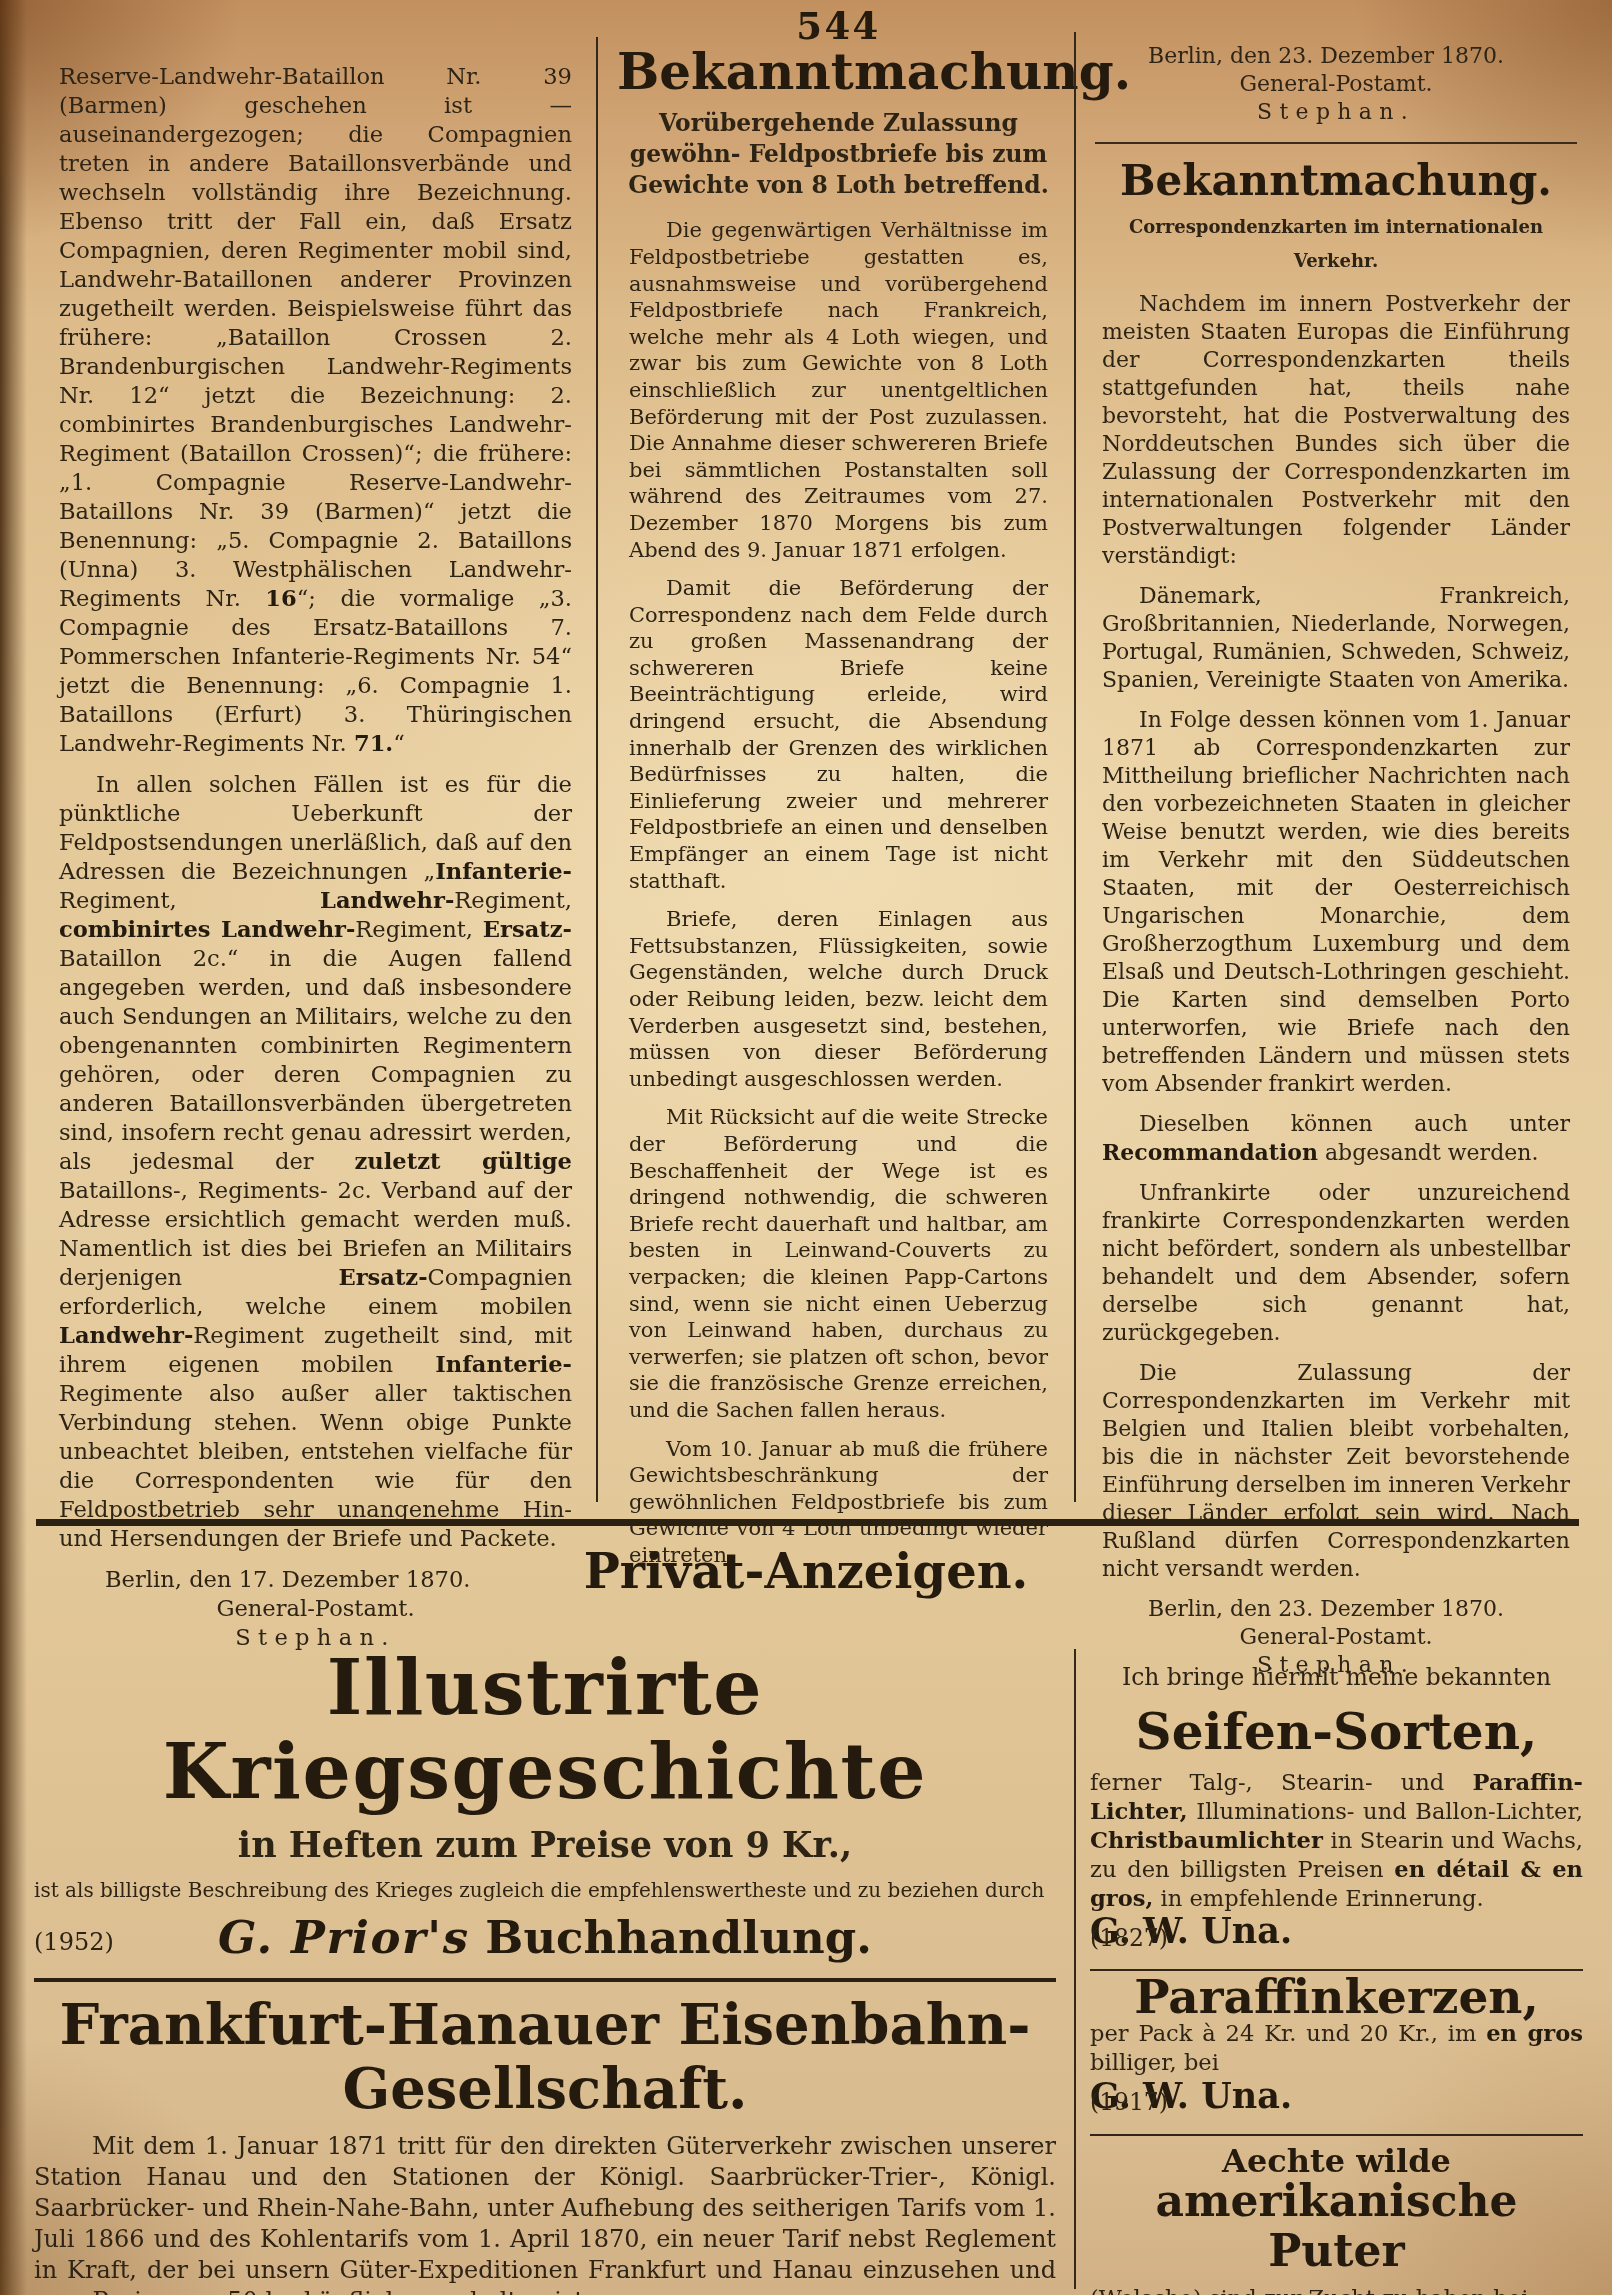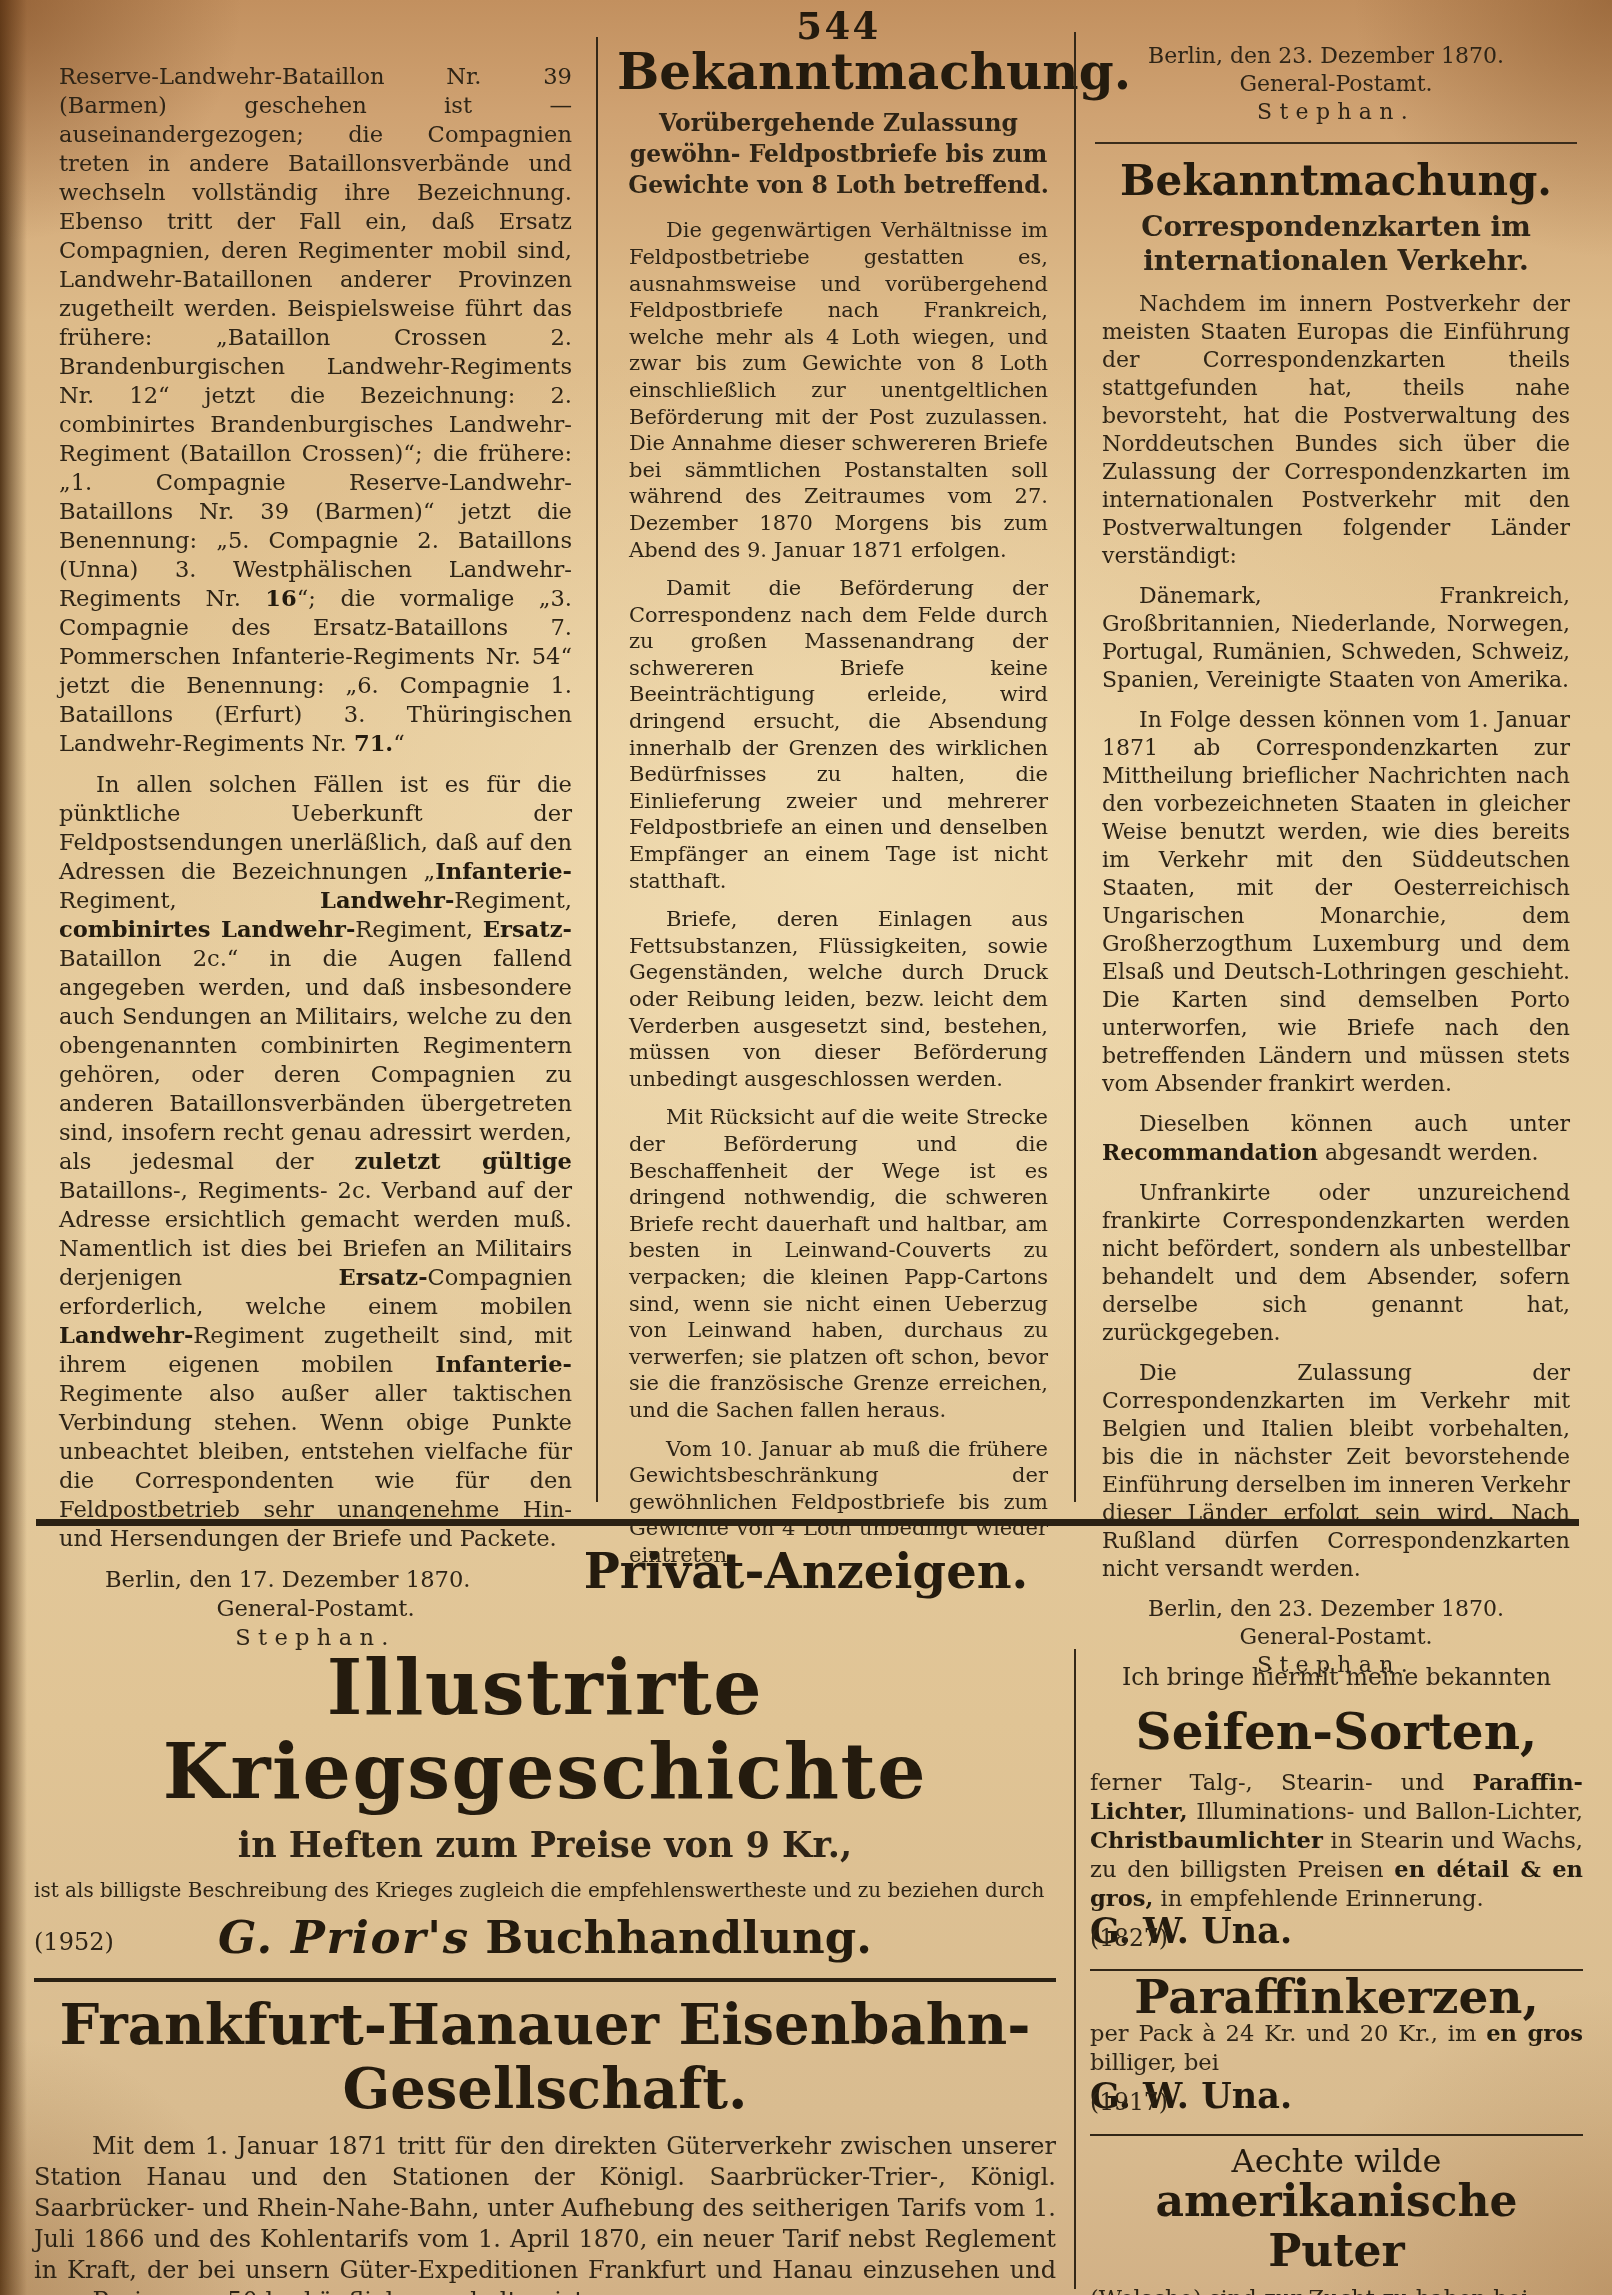--- a/index.html
+++ b/index.html
@@ -17,21 +17,21 @@
       linear-gradient(180deg, #c2905f 0%, #cfa272 5%, #ddbb8a 14%, #e4c898 32%, #e6cda0 52%, #e0c495 75%, #d9bc90 92%, #d2b186 100%);
   }
   .col { position:absolute; text-align:justify; }
   .col-left  { left:47px;  top:50px;  width:537px; height:1455px; font-size:22.6px; line-height:29px; }
   .col-mid   { left:617px; top:13px;  width:443px; height:1491px; font-size:21px; line-height:26.6px; }
   .col-right { left:1090px;top:42px;  width:492px; height:1467px; font-size:22px; line-height:28px; }
   .pagenum { text-align:center; font-size:37px; font-weight:bold; letter-spacing:2.4px; margin:0 0 4.8px 0; color:#241b0e; }
   .headline { text-align:center; font-weight:bold; font-size:50px; line-height:56px; margin:0 0 8px 0; color:#241b0e; }
   .headline.small { font-size:42px; line-height:48px; margin:3.2px 0 4.8px 0; }
   .subhead { text-align:center; font-weight:bold; font-size:23.4px; line-height:31px; margin:0 0 16px 0; }
-  .subhead.intl { font-size:28px; line-height:34px; margin-bottom:11.3px; }
+  .subhead.intl { font-size:18px; line-height:34px; margin-bottom:11.3px; }
   .para { margin:12px; }
   .para.indent { text-indent:37px; }
   .dateline { margin:0; text-indent:58px; }
   .sig-office { margin:0; text-align:center; }
   .sig-name { margin:0; text-align:center; letter-spacing:7.3px; }
   .thin-rule { border:none; border-top:2.4px solid #3a2c1b; margin:16px 4.8px 13px 4.8px; }
   .vdiv { position:absolute; width:2.4px; background:#342818; }
   .vdiv1 { left:596px;  top:37px;   height:1465px; }
   .vdiv2 { left:1074px; top:32px;   height:1470px; }
   .vdiv3 { left:1074px; top:1649px; height:640px; }
@@ -50,21 +50,21 @@
   .eisen-body { font-size:24px; line-height:31px; text-align:justify; text-indent:58px; margin:0; }
   .ads-right { position:absolute; left:1090px; top:1651px; width:493px; font-size:22.6px; line-height:29px; }
   .seifen-intro { text-align:center; font-size:23.4px; margin:12px; }
   .seifen-title { text-align:center; font-size:50px; line-height:56px; font-weight:bold; margin:4.8px 0 8px 0; color:#241b0e; }
   .ad-body { text-align:justify; margin:0; }
   .ad-sigline { position:relative; margin-top:3.2px; min-height:40px; }
   .ad-ref { position:absolute; left:0; bottom:3.2px; font-size:23.4px; }
   .ad-sig { text-align:left; padding-right:29px; font-size:35px; font-weight:bold; margin:0; color:#241b0e; }
   .right-rule { border:none; border-top:2.4px solid #312617; margin:13px 0 11.3px 0; }
   .paraffin-title { text-align:center; font-size:47px; font-weight:bold; margin:0 0 8px 0; color:#241b0e; }
-  .puter-t1 { text-align:center; font-size:32px; font-weight:normal; margin:0; color:#241b0e; }
+  .puter-t1 { text-align:center; font-size:32px; font-weight:bold; margin:0; color:#241b0e; }
   .puter-t2 { text-align:center; font-size:44px; line-height:50px; font-weight:bold; margin:0 0 8px 0; color:#241b0e; }
   .puter-body { margin:0; }
   .b { font-weight:bold; color:#241b0e; }
 </style>
 </head>
 <body>
 
 <div class="paper">
 
   <div class="col col-left">

